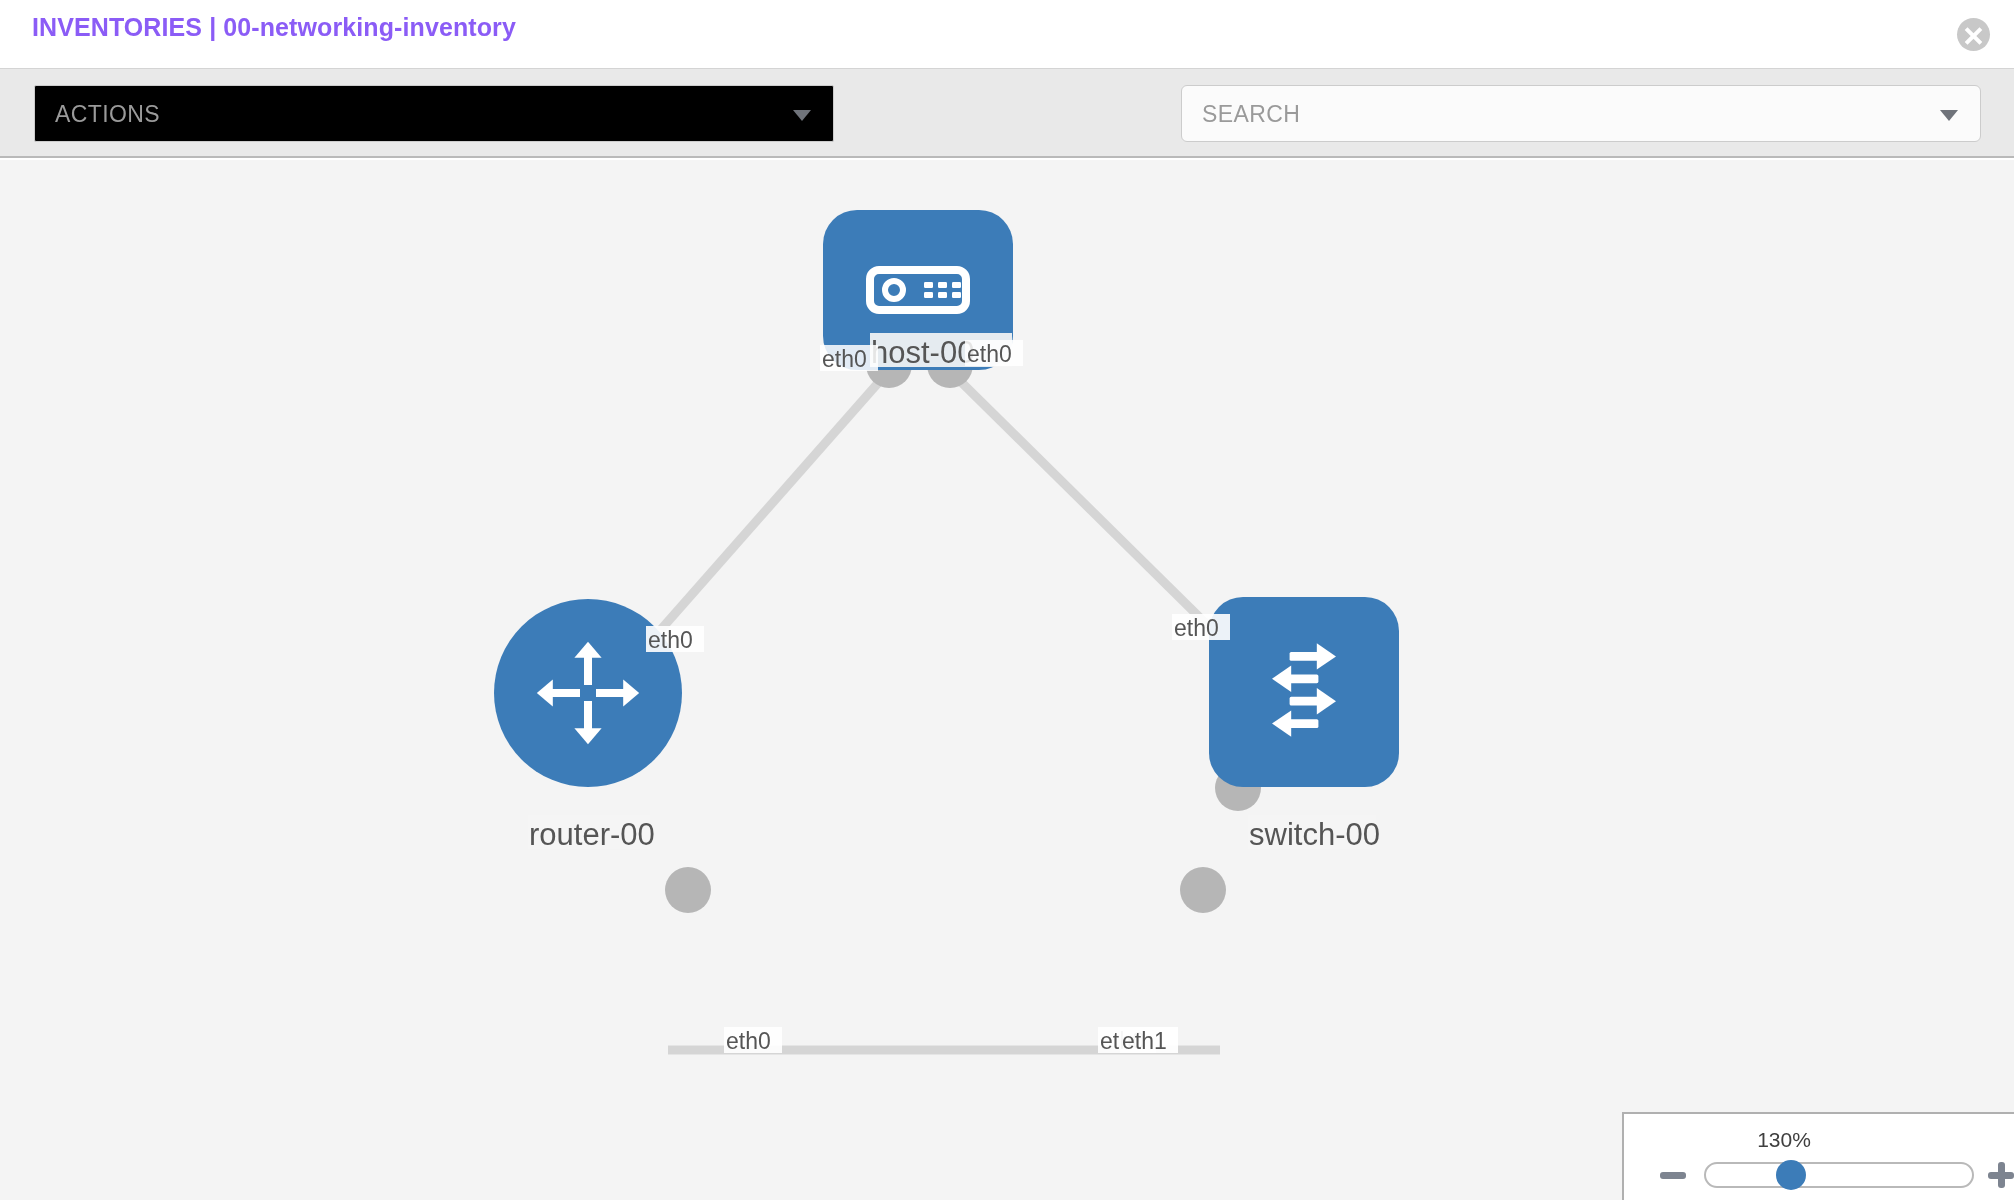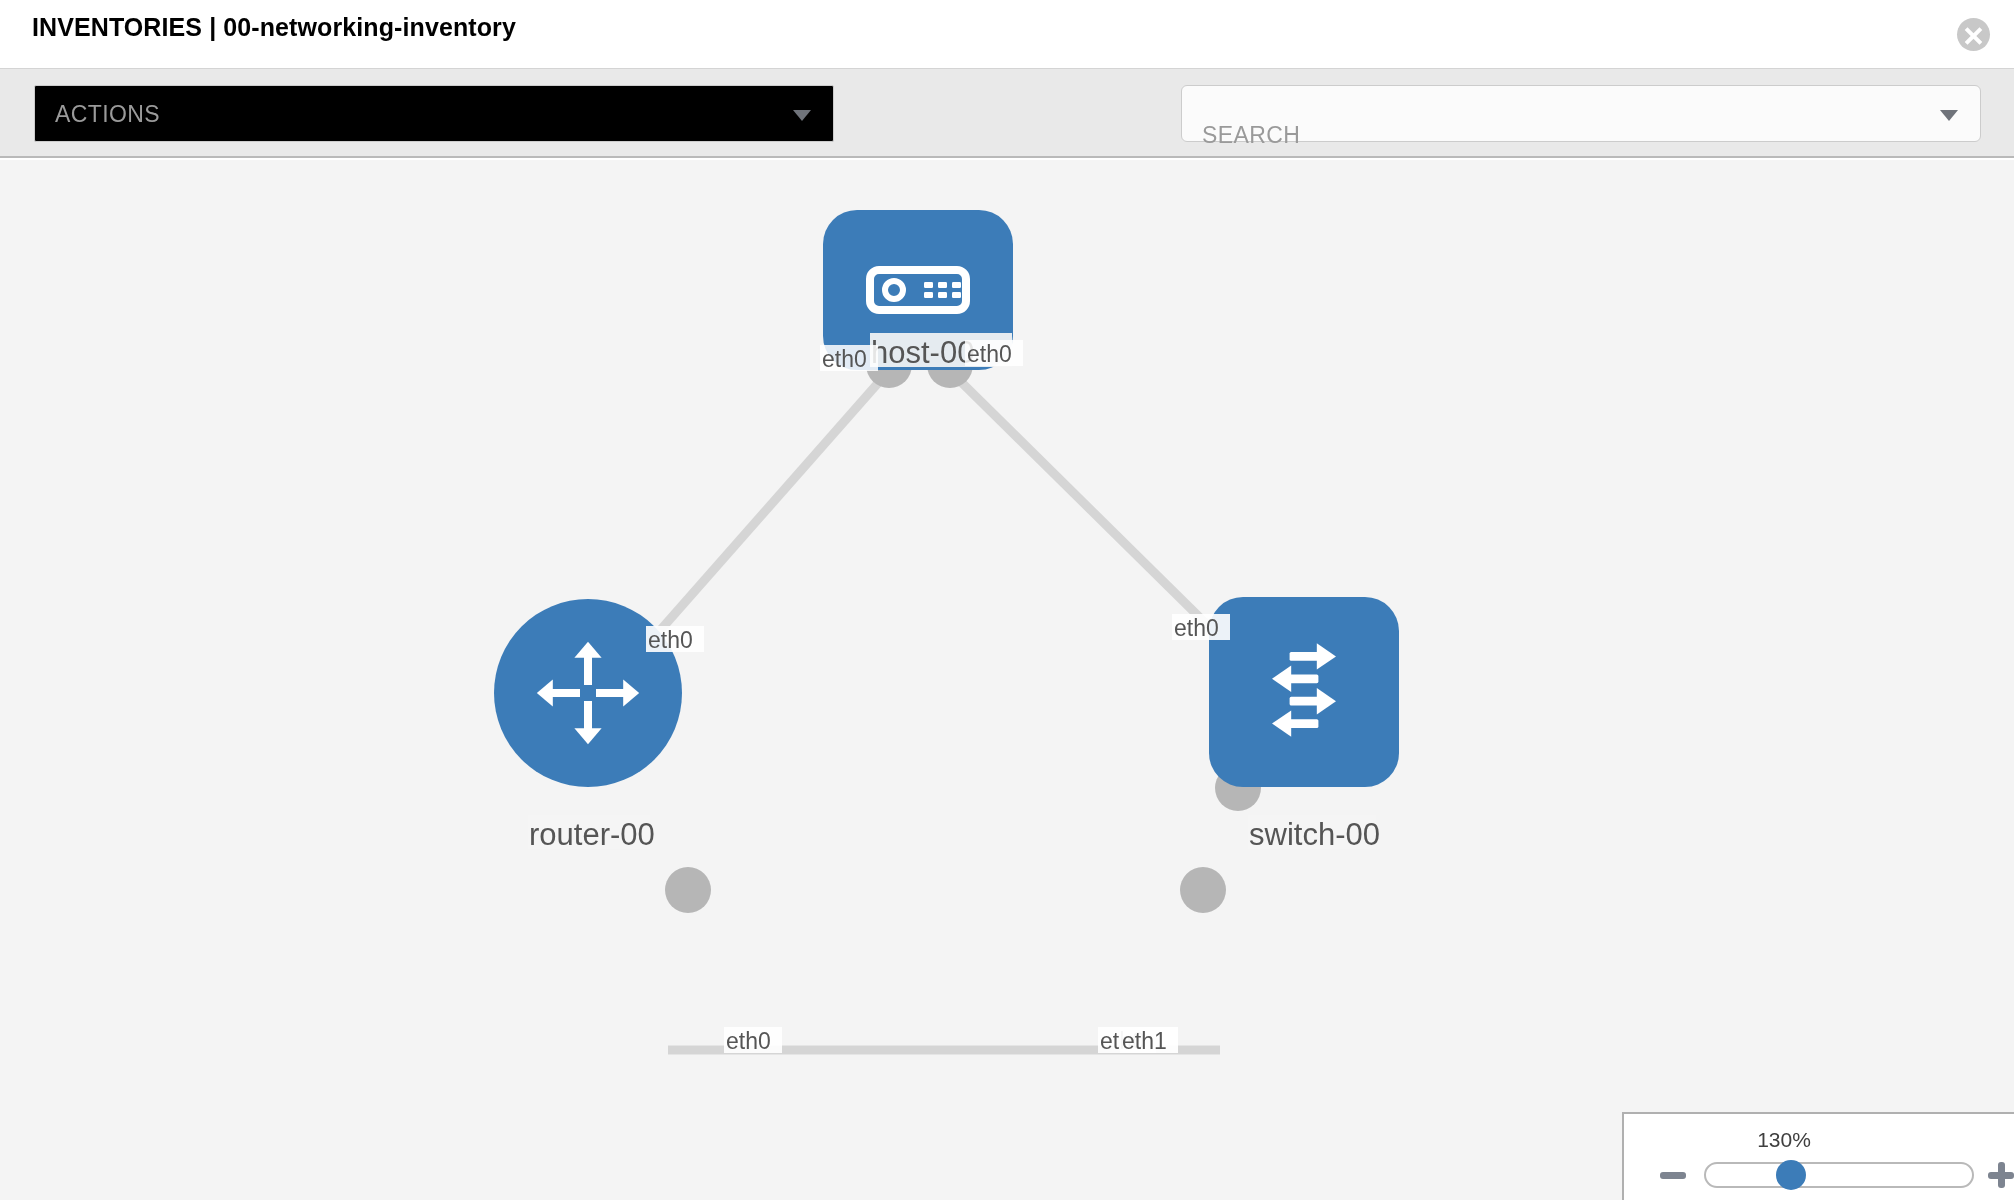--- a/index.html
+++ b/index.html
@@ -24,21 +24,21 @@
     position: absolute;
     left: 0; top: 0;
     width: 2014px; height: 68px;
     background: #ffffff;
   }
   .header-title {
     position: absolute;
     left: 32px; top: 13px;
     font-size: 25px;
     font-weight: bold;
-    color: #000000;
+    color: #8b5cf6;
     letter-spacing: 0.1px;
     white-space: nowrap;
   }
   .close-btn {
     position: absolute;
     right: 24px; top: 18px;
     width: 33px; height: 33px;
     border-radius: 50%;
     background: #c8c8c8;
     cursor: pointer;
@@ -96,21 +96,20 @@
     border: 1px solid #cccccc;
     border-radius: 6px;
     cursor: text;
   }
   .search-label {
     position: absolute;
     left: 20px; top: 15px;
     font-size: 23px;
     color: #9a9a9a;
     letter-spacing: 0.4px;
-    margin-top: 21px;
   }
 
   
   .canvas {
     position: absolute;
     left: 0; top: 160px;
     width: 2014px; height: 1040px;
     background: #f4f4f4;
     overflow: hidden;
   }

